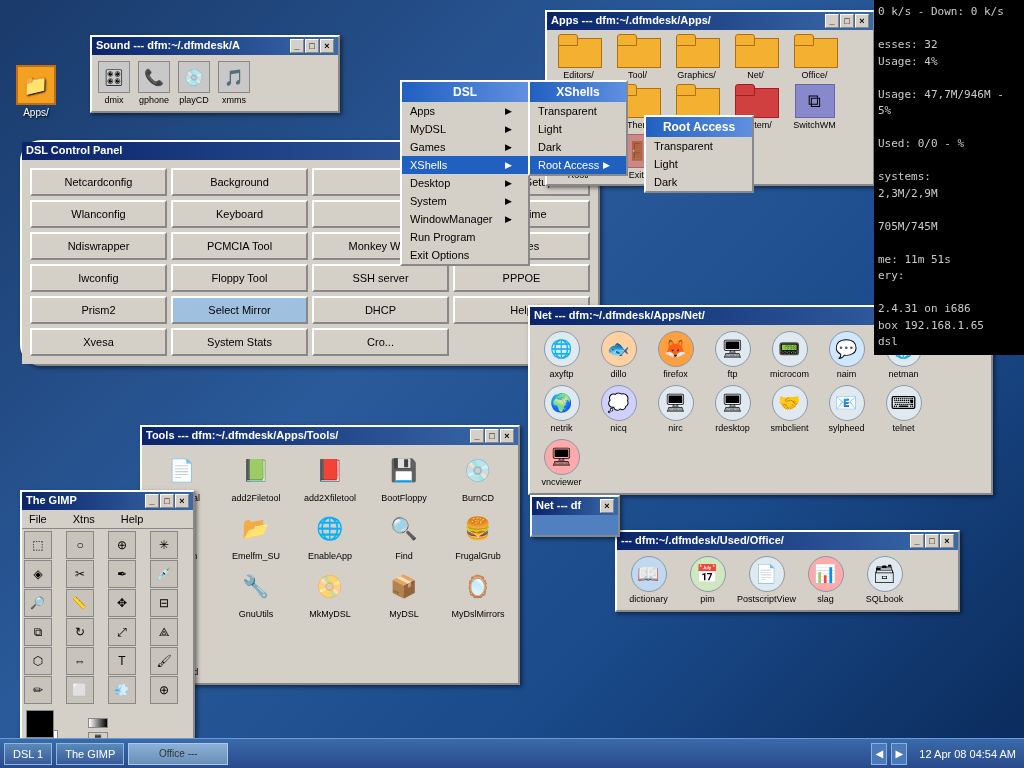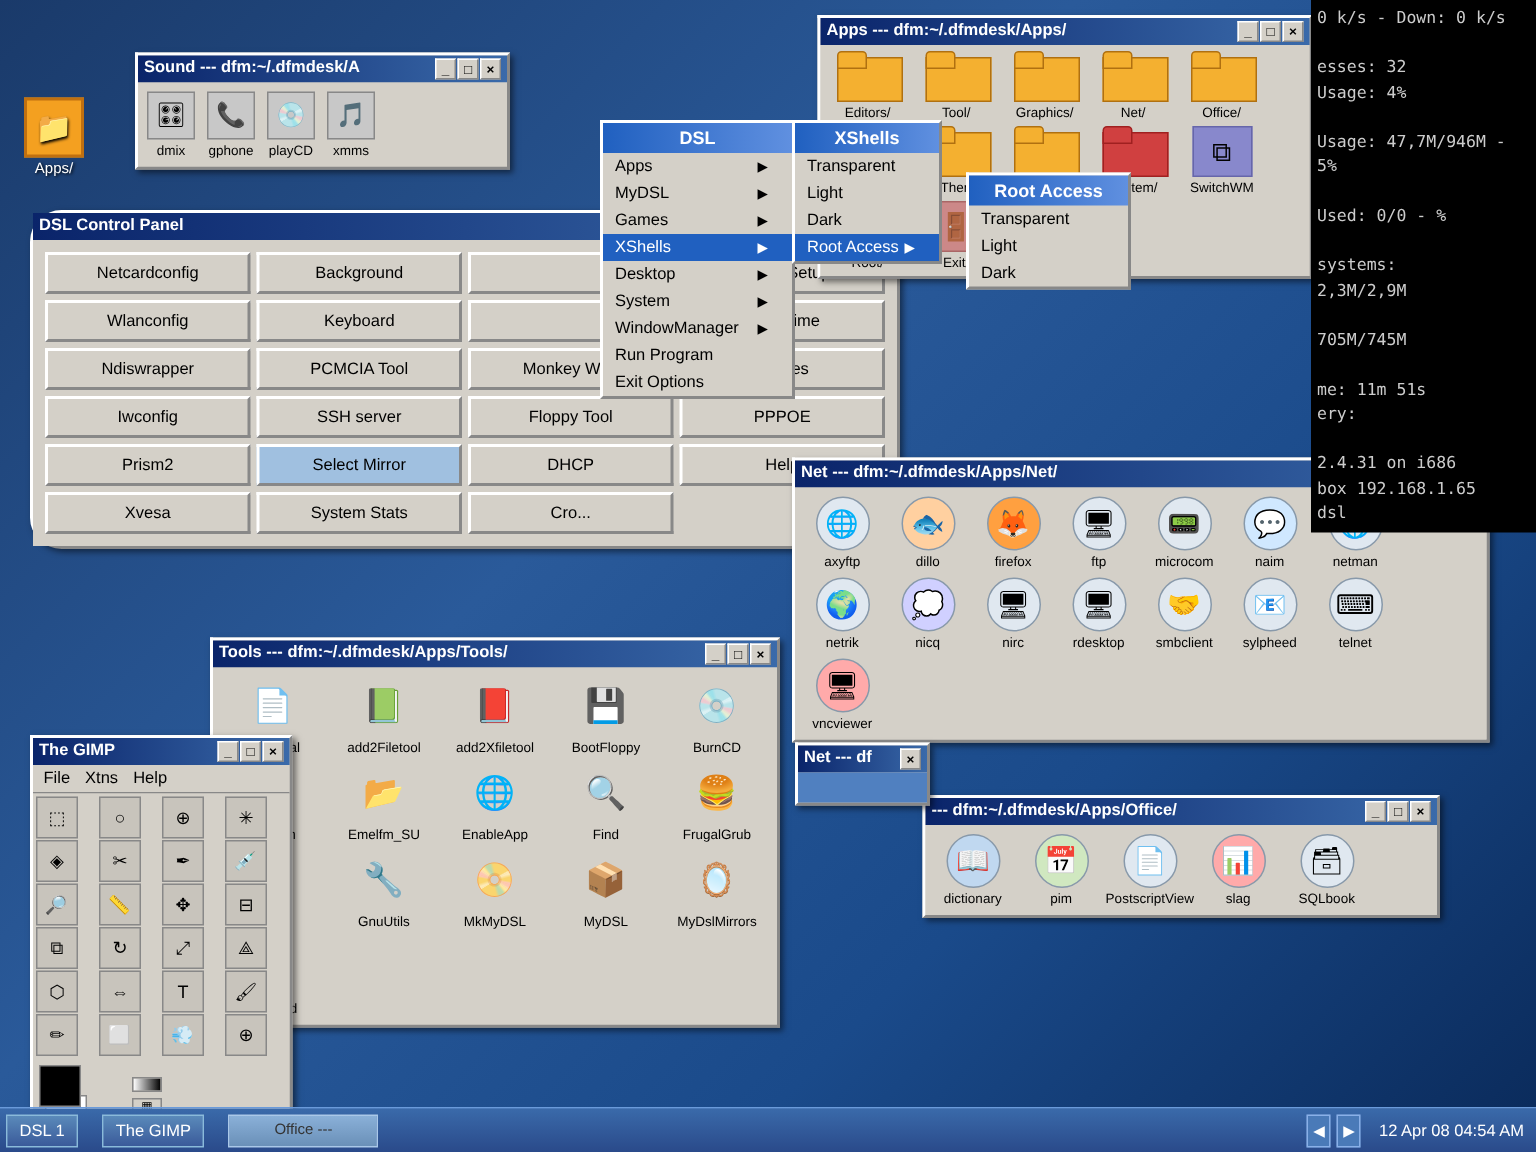--- a/index.html
+++ b/index.html
@@ -31,21 +31,21 @@
       height: 30px;
       background: linear-gradient(to bottom, #3a6aaa, #2a4a8a);
       display: flex;
       align-items: center;
       border-top: 1px solid #6a9ada;
       z-index: 100;
     }
     .taskbar-items {
       display: flex;
       flex: 1;
-      gap: 16px;
+      gap: 4px;
       align-items: center;
       padding: 0 4px;
     }
     .taskbar-item {
       background: linear-gradient(to bottom, #5a8aba, #3a5a9a);
       border: 1px solid #8abada;
       padding: 2px 8px;
       height: 22px;
       color: white;
       font-size: 11px;
@@ -204,21 +204,21 @@
 
     
     .gimp-window {
       top: 490px;
       left: 20px;
       width: 175px;
     }
     .gimp-menubar {
       background: #d4d0c8;
       display: flex;
-      gap: 4px;
+      gap: 20px;
       padding: 2px 4px;
       border-bottom: 1px solid #888;
       font-size: 11px;
     }
     .gimp-menuitem {
       cursor: pointer;
       padding: 1px 3px;
     }
     .gimp-toolbox {
       background: #d4d0c8;
@@ -545,22 +545,22 @@
         <div class="panel-btn">Keyboard</div>
         <div class="panel-btn"></div>
 
         <div class="panel-btn">Date/Time</div>
         <div class="panel-btn">Ndiswrapper</div>
         <div class="panel-btn">PCMCIA Tool</div>
         <div class="panel-btn">Monkey Web</div>
 
         <div class="panel-btn">Games</div>
         <div class="panel-btn">Iwconfig</div>
+        <div class="panel-btn">Floppy Tool</div>
         <div class="panel-btn">SSH server</div>
-        <div class="panel-btn">Floppy Tool</div>
 
         <div class="panel-btn">PPPOE</div>
         <div class="panel-btn">Prism2</div>
         <div class="panel-btn" style="background:#a0c0e0;">Select Mirror</div>
         <div class="panel-btn">DHCP</div>
 
         <div class="panel-btn">Help</div>
         <div class="panel-btn">Xvesa</div>
         <div class="panel-btn">System Stats</div>
         <div class="panel-btn">Cro...</div>
@@ -776,21 +776,21 @@
       </div>
       <div class="tools-icon">
         <div class="tools-icon-img">💾</div>
         <span>UsbHdd</span>
       </div>
     </div>
   </div>
 
   <div class="window office-window">
     <div class="titlebar">
-      <span class="titlebar-title">--- dfm:~/.dfmdesk/Apps/Office/</span>
+      <span class="titlebar-title">--- dfm:~/.dfmdesk/Used/Office/</span>
       <div class="titlebar-buttons">
         <div class="titlebar-btn">_</div>
         <div class="titlebar-btn">□</div>
         <div class="titlebar-btn">×</div>
       </div>
     </div>
     <div style="background:#d4d0c8; padding:4px; display:flex; flex-wrap:wrap; gap:4px;">
       <div class="net-icon">
         <div class="icon-circle" style="background:#c0d8f0;">📖</div>
         <span>dictionary</span>

